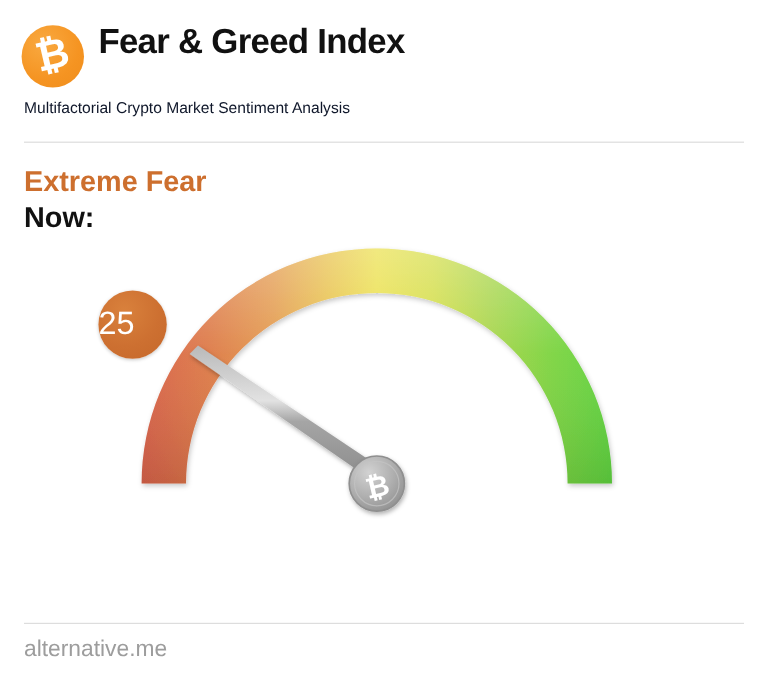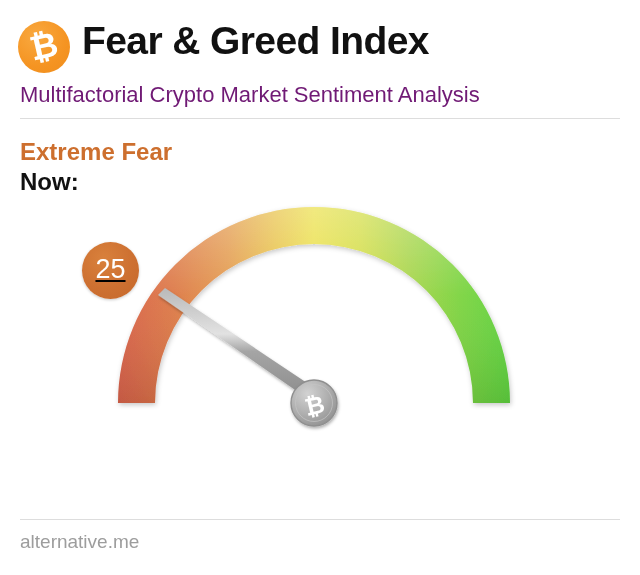--- a/index.html
+++ b/index.html
@@ -50,31 +50,31 @@
     font-size: 34px;
     font-weight: bold;
     transform: rotate(-13deg);
     line-height: 1;
     padding-bottom: 2px;
     box-sizing: border-box;
   }
   #title {
     position: absolute;
     left: 82px; top: 19px;
-    font-size: 39px;
+    font-size: 29px;
     font-weight: bold;
     color: #111111;
     letter-spacing: -0.6px;
     white-space: nowrap;
   }
   #subtitle {
     position: absolute;
     left: 20px; top: 82px;
-    font-size: 22px;
-    color: #701a75;
+    font-size: 13px;
+    color: #0f172a;
     white-space: nowrap;
   }
   #header-rule {
     position: absolute;
     left: 20px; top: 118px;
     width: 600px; height: 1px;
     background: #dddddd;
   }
 
   
@@ -110,22 +110,21 @@
   
   #score-badge {
     position: absolute;
     left: 82px; top: 242px;
     width: 57px; height: 57px;
     border-radius: 50%;
     background: radial-gradient(circle at 38% 30%, #d9813c 0%, #cd7031 55%, #c5682b 100%);
     box-shadow: 0 1px 3px rgba(0,0,0,0.22);
     display: flex;
     align-items: center;
-    justify-content: center;
-    text-decoration: underline;
+    justify-content: flex-start;
   }
   #score-value {
     color: #ffffff;
     font-size: 27px;
     line-height: 1;
     padding-bottom: 2px;
   }
 
   
   #footer-rule {

